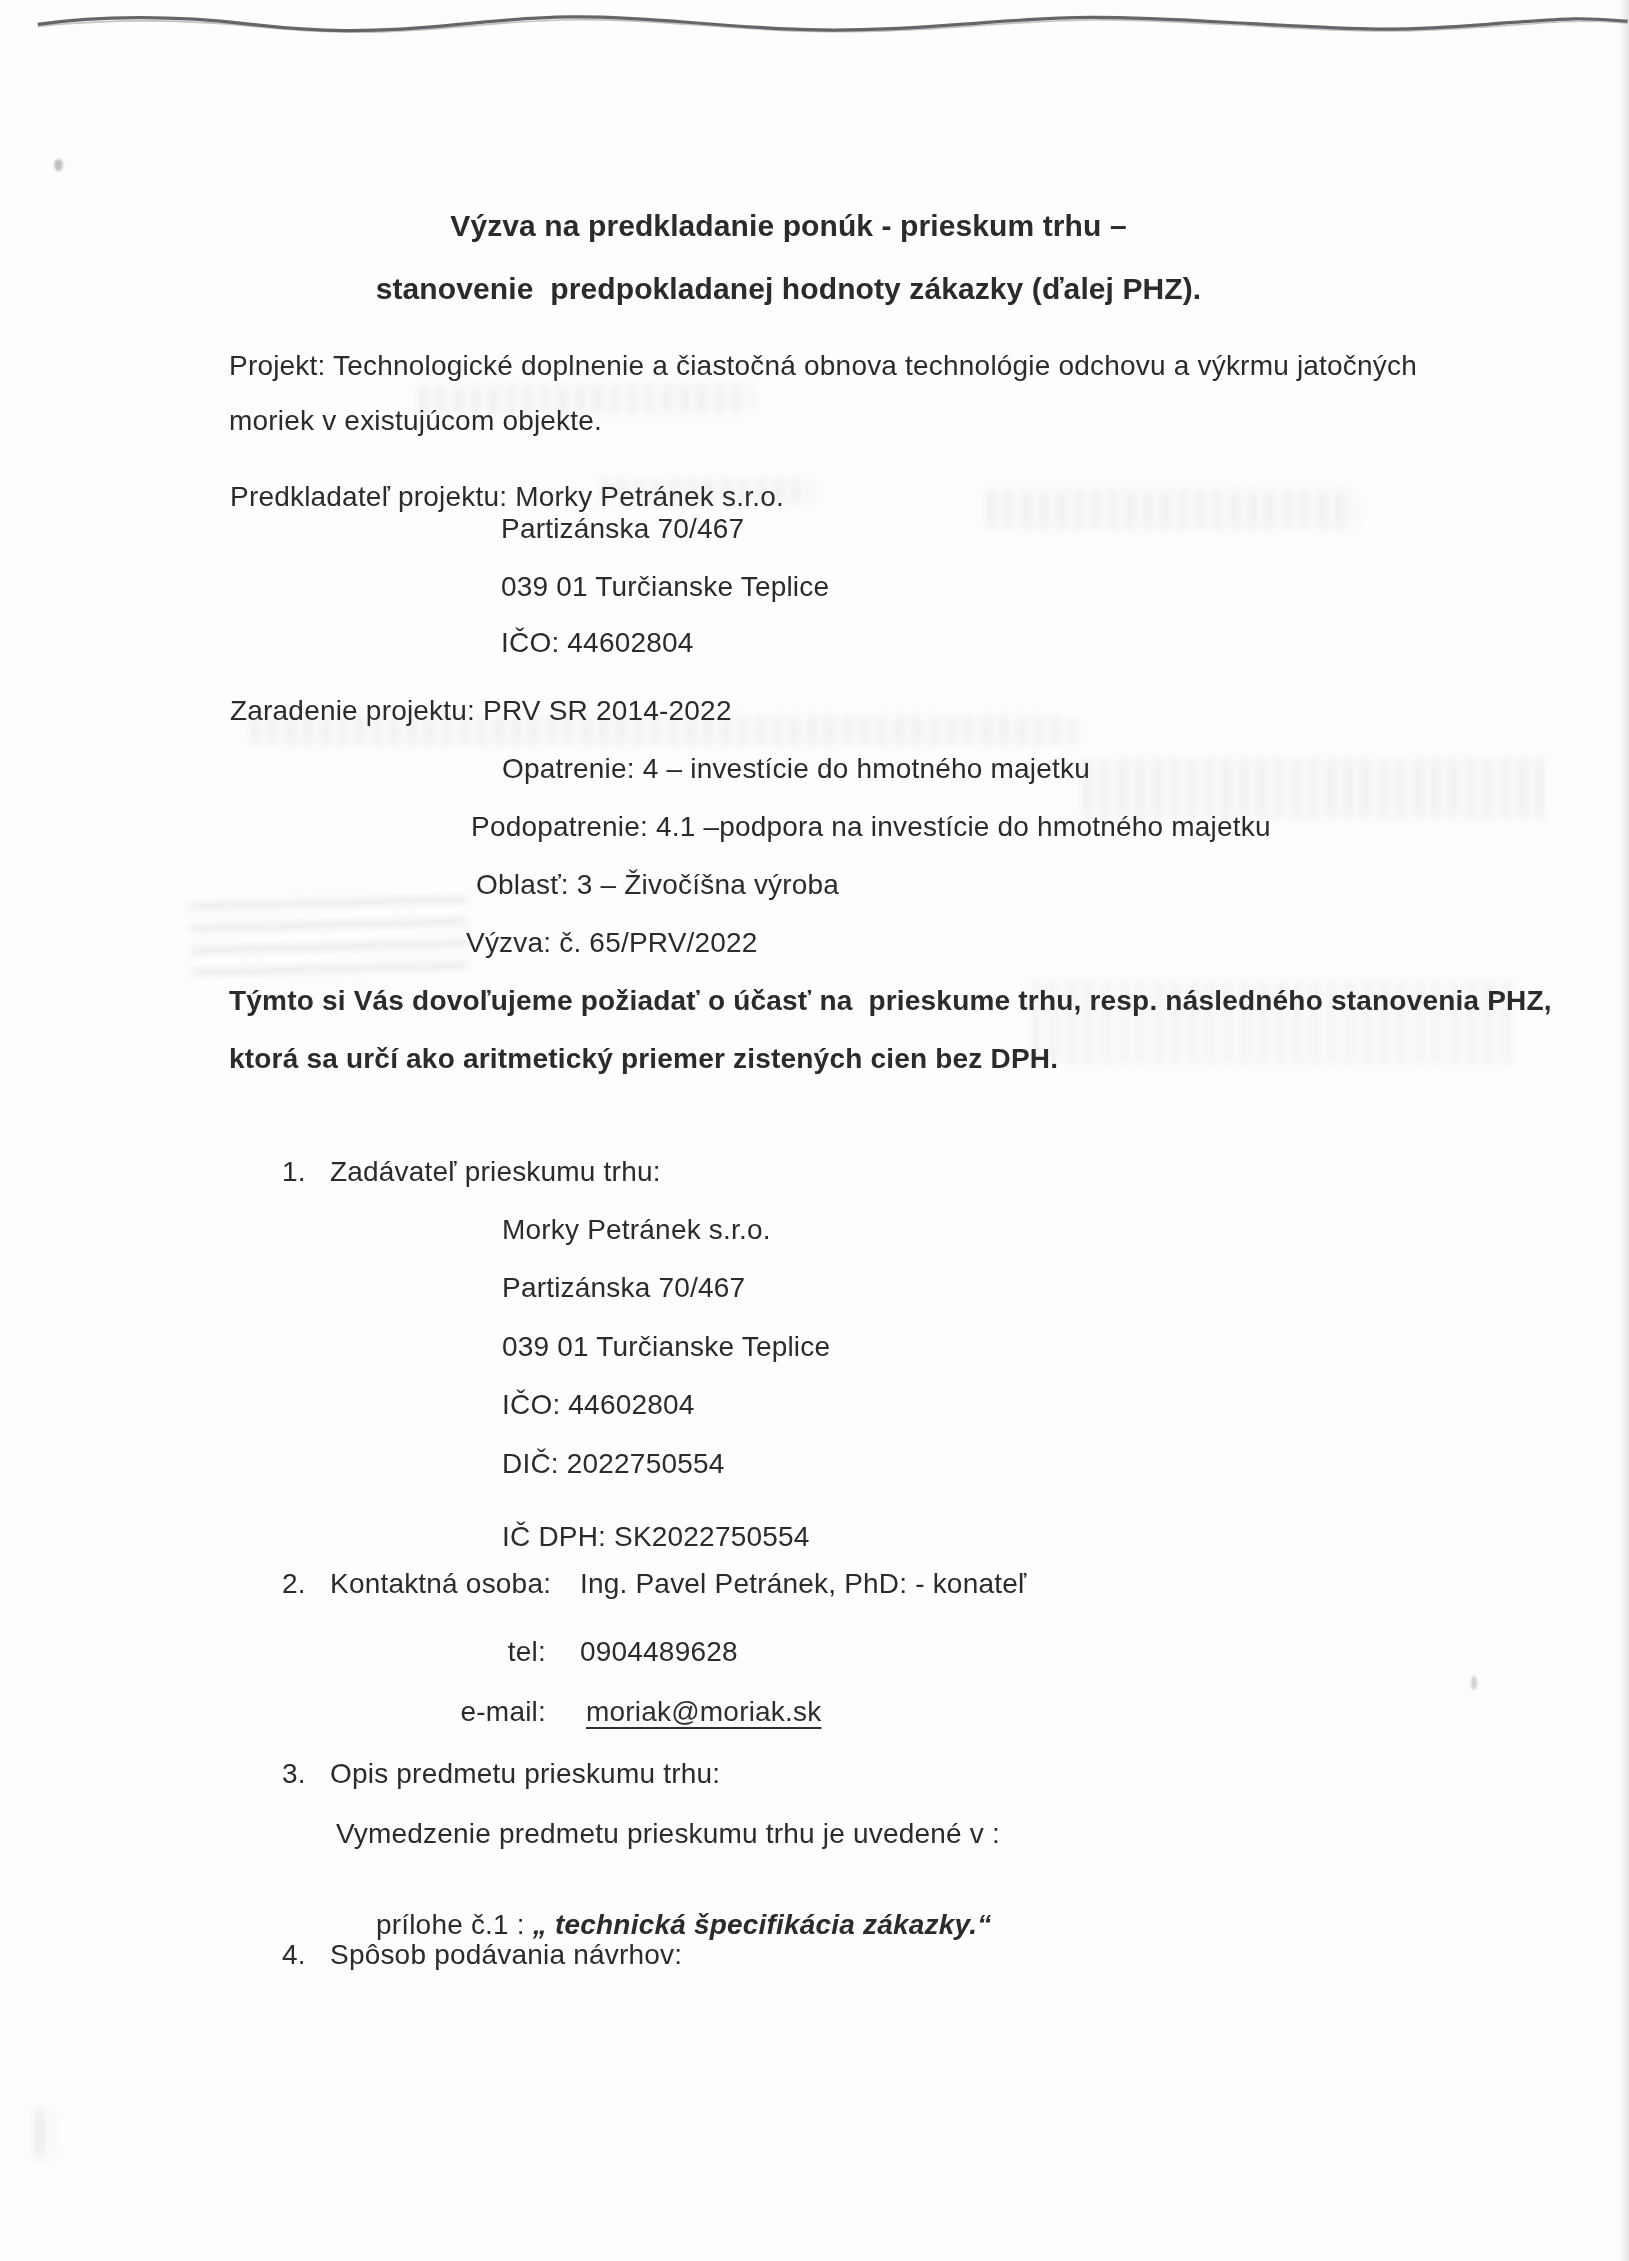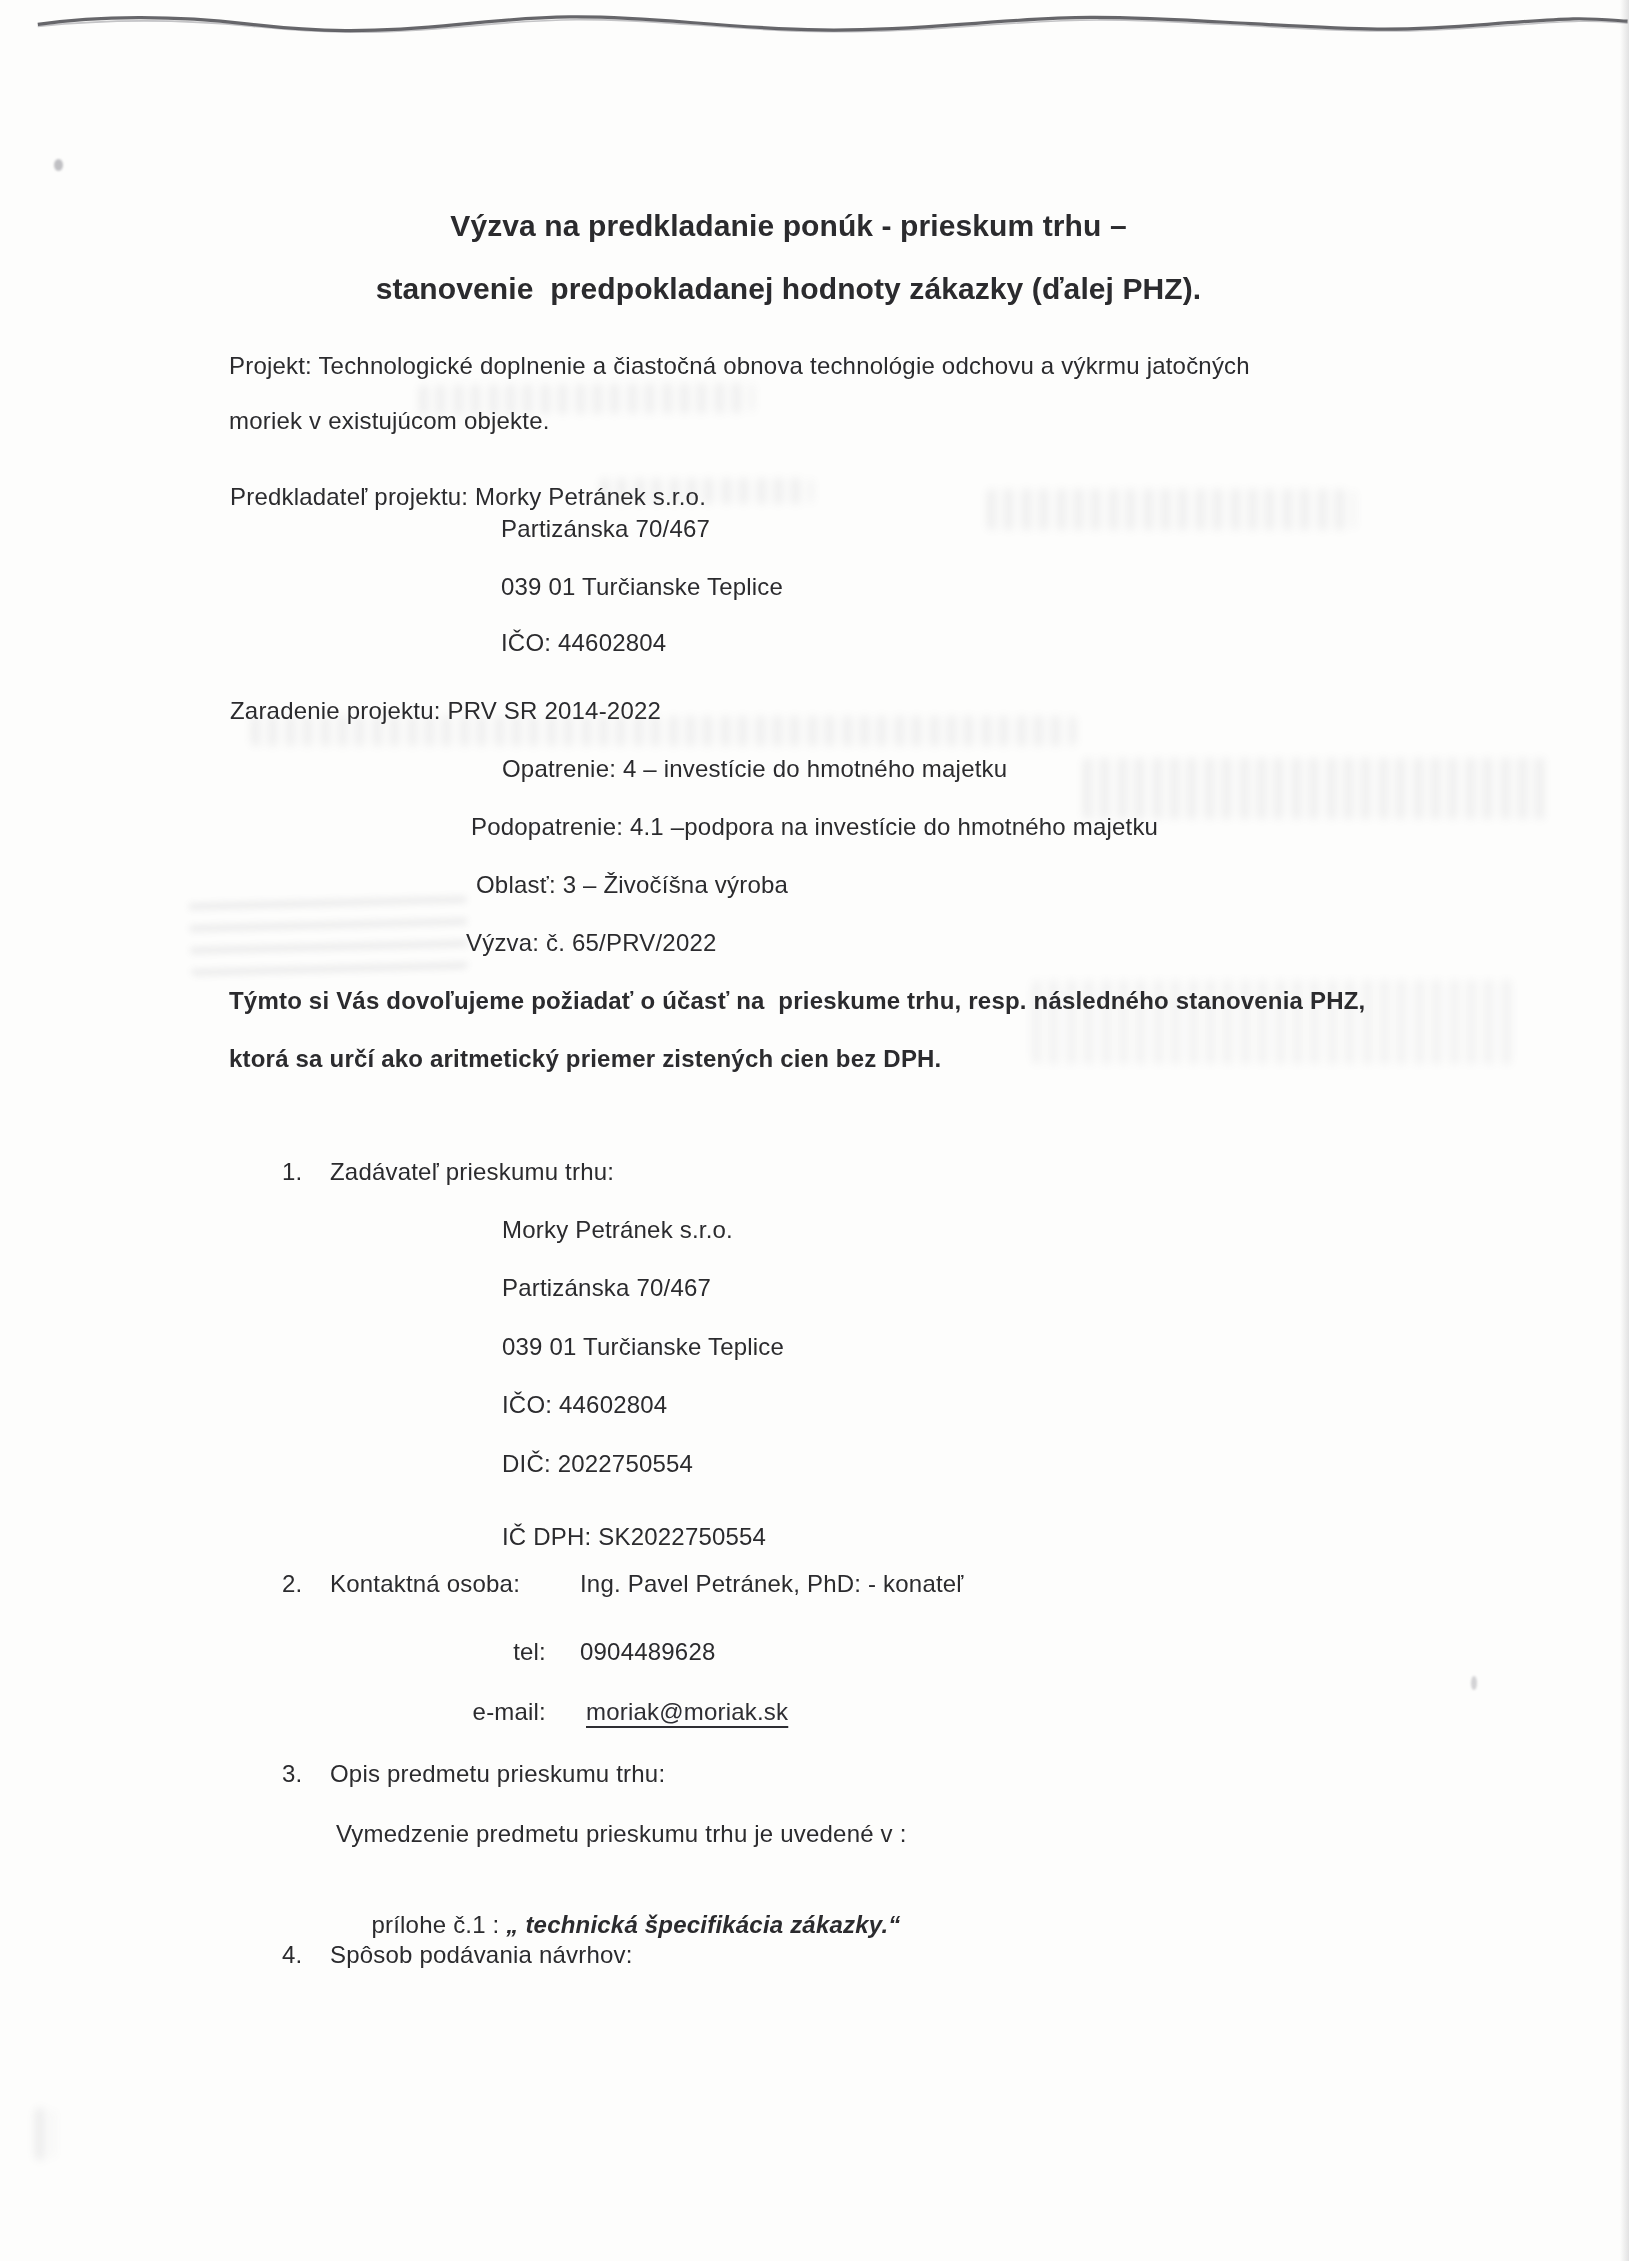--- a/index.html
+++ b/index.html
@@ -7,21 +7,21 @@
     position:relative;
     width:1630px;height:2261px;
     background:#fdfdfc;
     overflow:hidden;
     font-family:"Liberation Sans", sans-serif;
     color:#2b2b2e;
   }
   .line{
     position:absolute;
     white-space:pre;
-    font-size:24px;
+    font-size:28px;
     line-height:31px;
     letter-spacing:0.2px;
   }
   .b{font-weight:bold;}
   .title{
     font-size:30px;
     font-weight:bold;
     left:0;width:100%;
     box-sizing:border-box;
     padding-right:53px;

